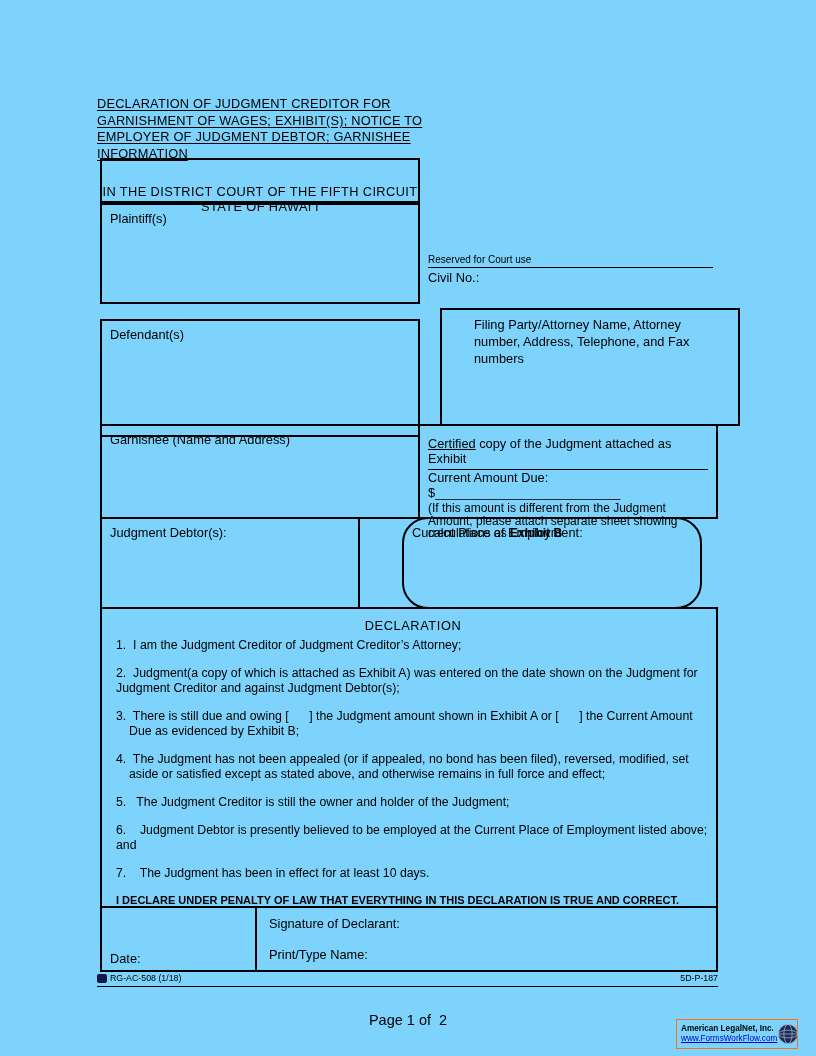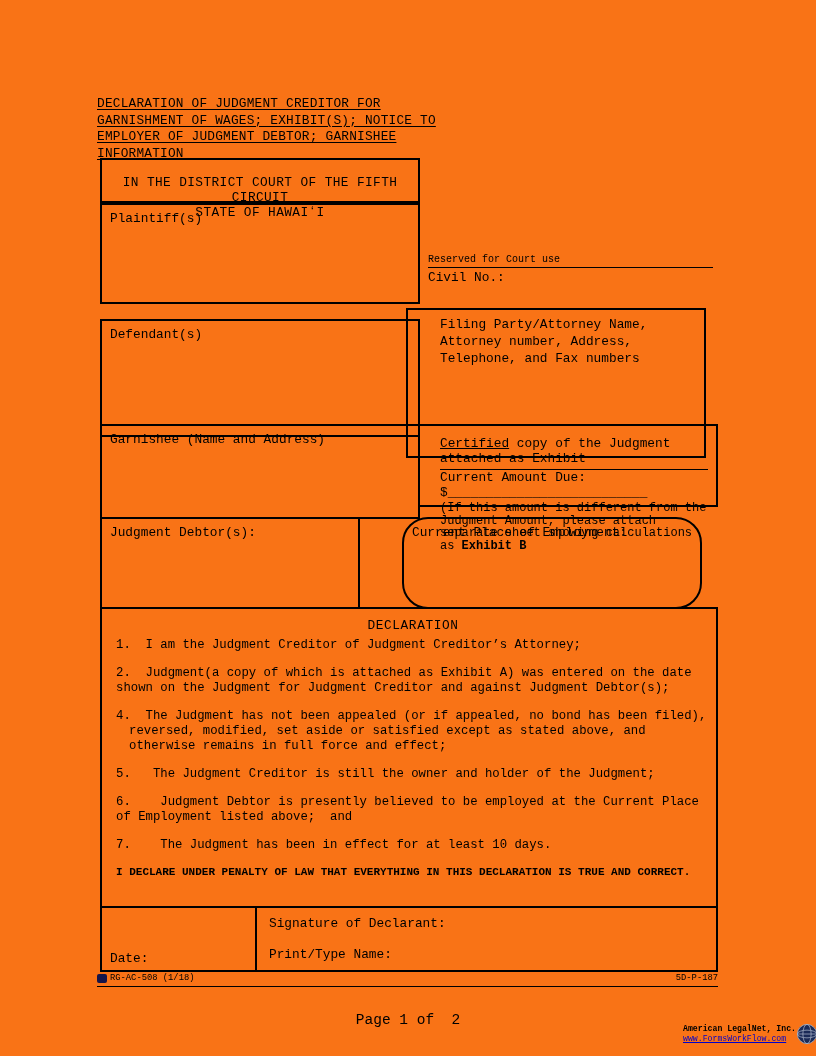--- a/index.html
+++ b/index.html
@@ -1,39 +1,39 @@
 <!DOCTYPE html>
 <html><head>
 <meta charset="utf-8">
 <style>
   html, body { margin:0; padding:0; background:#ffffff; }
   p { margin:0; }
   .page {
-    position:relative; width:816px; height:1056px; background:#f97316; color:#000;
-    font-family:Liberation Mono, monospace; overflow:hidden;
+    position:relative; width:816px; height:1056px; background:#7dd3fc; color:#000;
+    font-family:Liberation Sans, sans-serif; overflow:hidden;
   }
   .title-block, .court-box, .formbox, .reserved-line, .civil-no,
   .declaration-box, .signature-table, .footer-bar, .page-number, .legalnet-box { position:absolute; }
 
   .title-block { left:97px; top:96px; width:350px; font-size:12.8px; line-height:16.5px; letter-spacing:0.2px; }
   .title-line { text-decoration:underline; text-underline-offset:2px; }
 
   .court-box {
     left:100px; top:158px; width:320px; height:45px; border:2px solid #000; box-sizing:border-box;
-    text-align:center; padding-top:15px; font-size:12.8px; line-height:15px; letter-spacing:0.4px;
+    text-align:center; padding-top:24px; font-size:12.8px; line-height:15px; letter-spacing:0.4px;
   }
 
   .formbox { border:2px solid #000; box-sizing:border-box; padding:6px 8px; font-size:12.8px; }
   .plaintiff-box  { left:100px; top:203px; width:320px; height:101px; }
   .reserved-line  { left:428px; top:254px; width:285px; font-size:10px; border-bottom:1px solid #000; padding-bottom:2px; }
   .civil-no       { left:428px; top:270px; font-size:12.8px; }
   .defendant-left { left:100px; top:308px; width:320px; height:118px;margin-top:11px; }
-  .defendant-right{ left:406px; top:308px; width:300px; height:150px; line-height:17px;padding-left:32px; }
+  .defendant-right{ left:440px; top:308px; width:300px; height:118px; line-height:17px;padding-left:32px; }
   .garnishee-left { left:100px; top:424px; width:320px; height:95px; }
-  .garnishee-right{ left:418px; top:424px; width:300px; height:83px; padding:10px 8px 4px 20px; }
+  .garnishee-right{ left:418px; top:424px; width:300px; height:95px; padding:10px 8px 4px 8px; }
   .certified-line { border-bottom:1.5px solid #000; padding-bottom:3px; }
   .u { text-decoration:underline; }
   .amount-line { margin-top:0; }
   .amount-note { font-size:12px; line-height:12.5px; margin-top:2px; }
   .debtor-left  { left:100px; top:517px; width:260px; height:92px; }
   .debtor-right { left:402px; top:517px; width:300px; height:92px;border-radius:26px; }
 
   .declaration-box {
     left:100px; top:607px; width:618px; height:301px; border:2px solid #000; box-sizing:border-box;
     padding:9px 6px 4px 14px; font-size:12.3px;
@@ -52,21 +52,21 @@
   .footer-bar {
     left:97px; top:973px; width:621px; display:flex; justify-content:space-between; align-items:flex-start;
     font-size:8.8px; padding-bottom:3px; border-bottom:1.5px solid #000;
   }
   .footer-left { display:inline-flex; align-items:center; }
   .stamp-icon { display:inline-block; width:10px; height:9px; background:#15154a; border-radius:2px; margin-right:3px; }
 
   .page-number { left:0; right:0; top:1012px; text-align:center; font-size:14.5px; white-space:pre; }
 
   .legalnet-box {
-    left:676px; top:1019px; width:122px; height:30px; border:3px solid #f97316; box-sizing:border-box;
+    left:676px; top:1019px; width:122px; height:30px; border:1px solid #f97316; box-sizing:border-box;
     display:flex; align-items:center; padding:2px 2px 2px 4px;
   }
   .legalnet-text { flex:1; font-size:8.2px; line-height:10px; white-space:nowrap; }
   .legalnet-company { font-weight:bold; }
   .legalnet-url { color:#0000CC; text-decoration:underline; cursor:pointer; }
   .globe { width:22px; height:22px; flex:0 0 auto; }
 </style>
 </head>
 <body>
 
@@ -119,20 +119,21 @@
     <span>Judgment Debtor(s):</span>
   </div>
   <div class="formbox debtor-right">
     <span>Current Place of Employment:</span>
   </div>
 
   <div class="declaration-box">
     <div class="decl-title">DECLARATION</div>
     <p class="decl-item">1.  I am the Judgment Creditor of Judgment Creditor’s Attorney;</p>
     <p class="decl-item">2.  Judgment(a copy of which is attached as Exhibit A) was entered on the date shown on the Judgment for Judgment Creditor and against Judgment Debtor(s);</p>
+    <p class="decl-item hang">3.  There is still due and owing [      ] the Judgment amount shown in Exhibit A or [      ] the Current Amount Due as evidenced by Exhibit B;</p>
     <p class="decl-item hang">4.  The Judgment has not been appealed (or if appealed, no bond has been filed), reversed, modified, set aside or satisfied except as stated above, and otherwise remains in full force and effect;</p>
     <p class="decl-item">5.   The Judgment Creditor is still the owner and holder of the Judgment;</p>
     <p class="decl-item">6.    Judgment Debtor is presently believed to be employed at the Current Place of Employment listed above;  and</p>
     <p class="decl-item">7.    The Judgment has been in effect for at least 10 days.</p>
     <div class="decl-penalty">I DECLARE UNDER PENALTY OF LAW THAT EVERYTHING IN THIS DECLARATION IS TRUE AND CORRECT.</div>
   </div>
 
   <div class="signature-table">
     <div class="sig-date-cell">
       <span class="sig-date-label">Date:</span>

